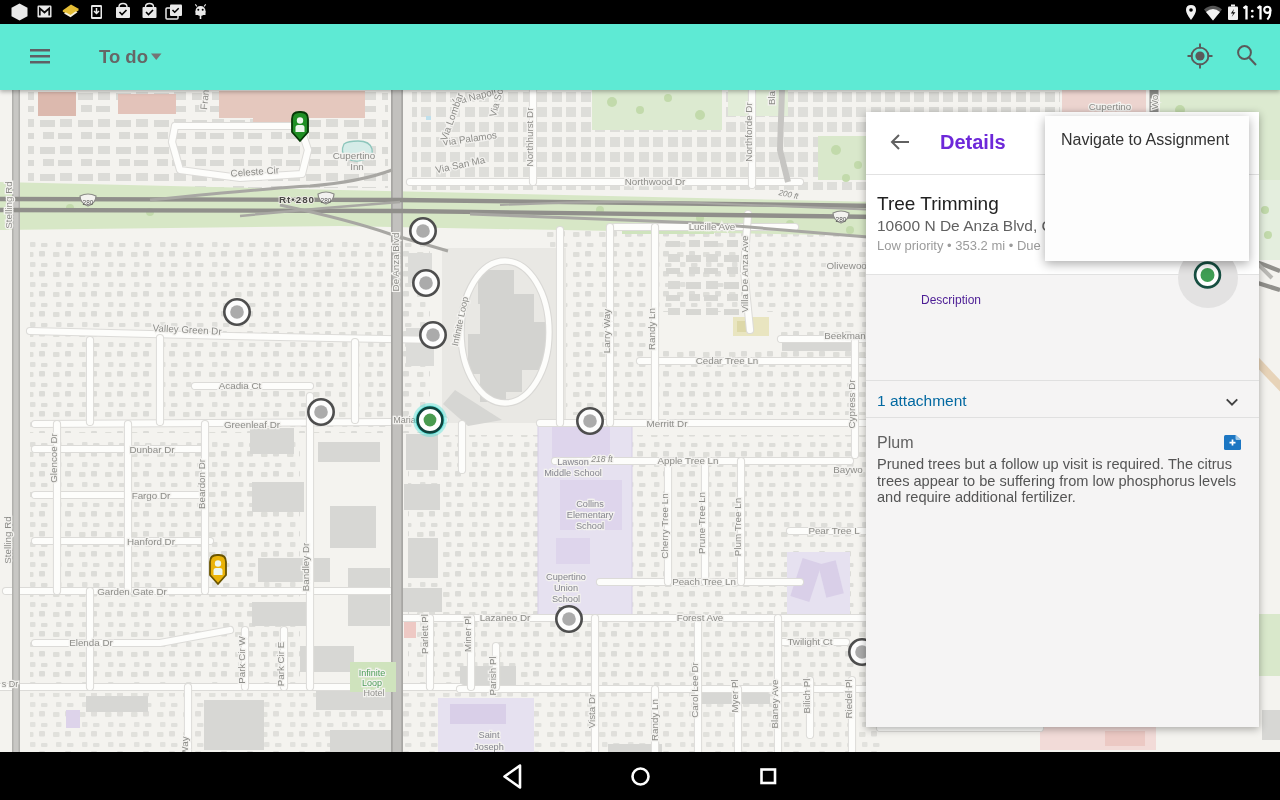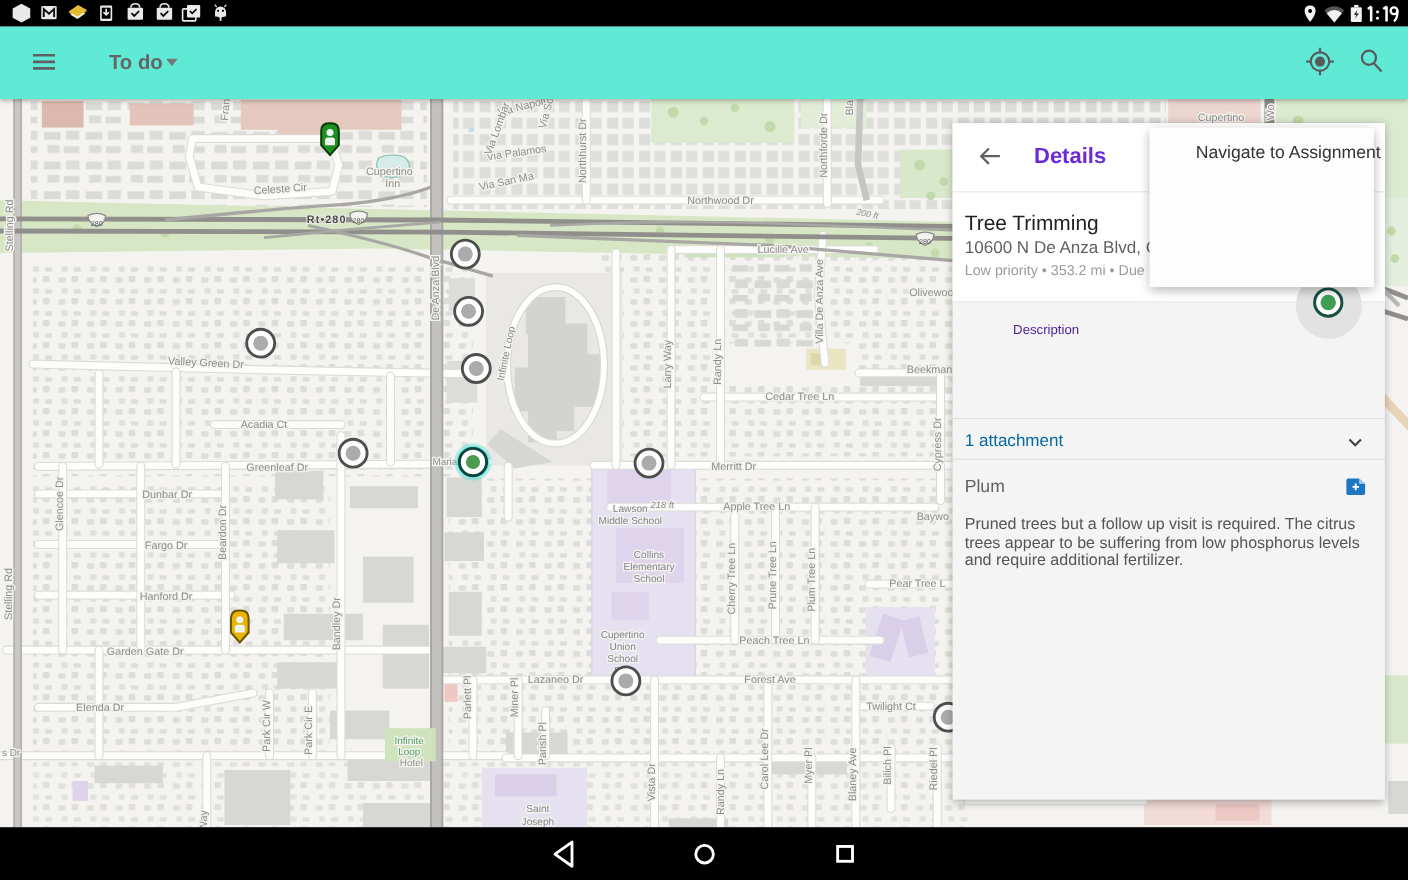--- a/index.html
+++ b/index.html
@@ -5,21 +5,21 @@
 html,body { width:1280px; height:800px; overflow:hidden; background:#000;
   font-family:"Liberation Sans", sans-serif; }
 #screen { position:relative; width:1280px; height:800px; background:#fff; overflow:hidden; }
 #statusbar { position:absolute; left:0; top:0; width:1280px; height:24px; background:#000; z-index:40; }
 #toolbar { position:absolute; left:0; top:24px; width:1280px; height:66px; background:#5eead4; z-index:30;
   box-shadow:0 1.5px 4px rgba(0,0,0,0.28); }
 #mapwrap { position:absolute; left:0; top:90px; width:1280px; height:662px; z-index:1; }
 #panel { position:absolute; left:866px; top:112px; width:393px; height:615px; background:#f5f4f4;
   box-shadow:0 2px 8px rgba(0,0,0,0.32); z-index:10; }
 #menu { position:absolute; left:1045px; top:116px; width:204px; height:145px; background:#fdfdfd;
-  box-shadow:0 3px 10px rgba(0,0,0,0.33); z-index:20;padding-left:26px; }
+  box-shadow:0 3px 10px rgba(0,0,0,0.33); z-index:20; }
 #navbar { position:absolute; left:0; top:752px; width:1280px; height:48px; background:#000; z-index:40; }
 .mi { height:48.3px; line-height:48.3px; padding-left:16px; font-size:16px; color:#333; white-space:nowrap; }
 
 </style></head><body>
 <div id="screen">
 
 <div id="statusbar"><svg width="1280" height="24" viewBox="0 0 1280 24">
 
 <path d="M19.5,3.5 l8,4.3 v8.4 l-8,4.3 l-8,-4.3 v-8.4 z" fill="#e9e9e9"></path>
 
@@ -596,21 +596,21 @@
       </svg>
 
 <div style="position:absolute;left:11px;top:322px;font-size:16px;color:#616161;">Plum</div>
 
 <svg style="position:absolute;left:357px;top:322px;" width="19" height="17" viewBox="0 0 19 17">
         <path d="M1,2.5 q0,-1.5 1.5,-1.5 h10 l5.5,5 v8.5 q0,1.5 -1.5,1.5 h-14 q-1.5,0 -1.5,-1.5 z" fill="#1c76c2"></path>
         <path d="M12.5,1 l5.5,5 h-4.3 q-1.2,0 -1.2,-1.2 z" fill="#9ec8e8"></path>
         <path d="M6.5,8.6 h6 M9.5,5.6 v6" stroke="#fff" stroke-width="1.7"></path>
       </svg>
 
-<div style="position:absolute;left:11px;top:344px;width:385px;font-size:14.6px;line-height:16.5px;color:#555;white-space:nowrap;margin-top:13px;">Pruned trees but a follow up visit is required. The citrus<br>trees appear to be suffering from low phosphorus levels<br>and require additional fertilizer.</div>
+<div style="position:absolute;left:11px;top:344px;width:385px;font-size:14.6px;line-height:16.5px;color:#555;white-space:nowrap;">Pruned trees but a follow up visit is required. The citrus<br>trees appear to be suffering from low phosphorus levels<br>and require additional fertilizer.</div>
 </div>
 
 <div id="menu">
 
 <div class="mi">Navigate to Assignment</div>
 
 
 </div>
 
 <div id="navbar">

